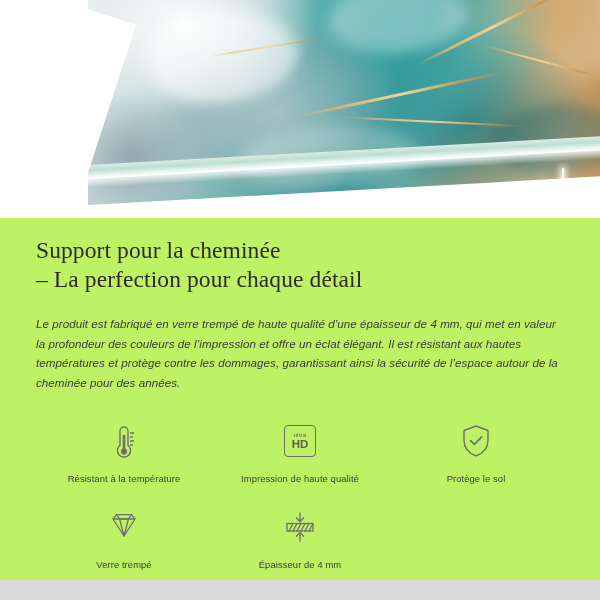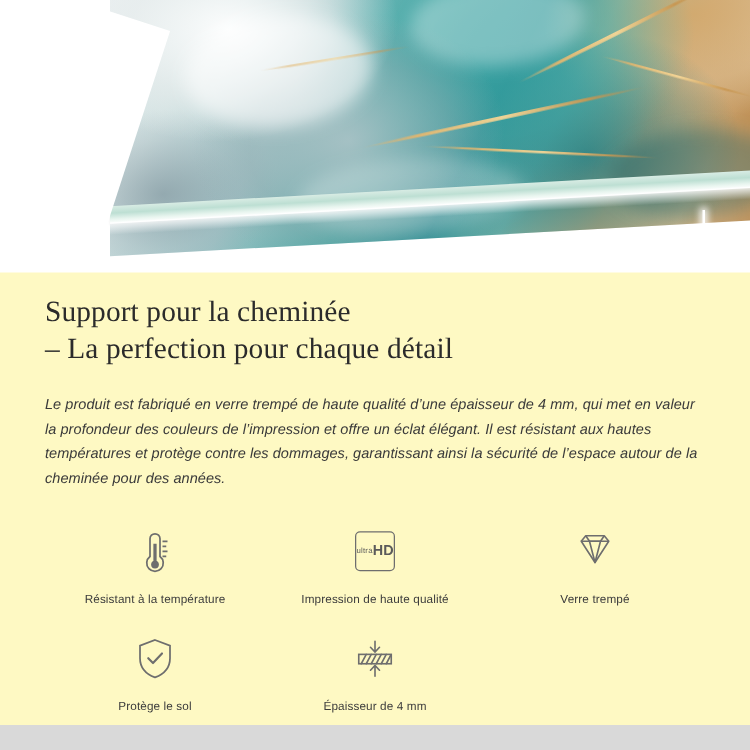--- a/index.html
+++ b/index.html
@@ -11,21 +11,21 @@
     height: 600px;
     background: #ffffff;
     font-family: "Liberation Sans", sans-serif;
     overflow: hidden;
   }
   .page {
     position: relative;
     width: 600px;
     height: 600px;
     box-sizing: border-box;
-    background: #fef9c3;
+    background: #bef264;
   }
 
   
   .hero {
     position: relative;
     width: 600px;
     height: 218px;
     overflow: hidden;
     background: #ffffff;
   }
@@ -175,21 +175,21 @@
     color: #3c3c3c;
     text-align: left;
     letter-spacing: 0.1px;
   }
   .hd-badge {
     width: 30px;
     height: 30px;
     border: 1.4px solid #6e6e6e;
     border-radius: 4px;
     display: flex;
-    flex-direction: row;
+    flex-direction: column;
     align-items: center;
     justify-content: center;
     color: #5a5a5a;
     line-height: 1;
   }
   .hd-badge .u { font-size: 6.2px; letter-spacing: .2px; }
   .hd-badge .hd { font-size: 11.5px; font-weight: bold; margin-top: 1px; }
 
   
   .bottom-bar {
@@ -251,40 +251,40 @@
           <div class="hd-badge">
             <span class="u">ultra</span>
             <span class="hd">HD</span>
           </div>
         </div>
         <div class="feature-label">Impression de haute qualité</div>
       </div>
 
       <div class="feature">
         <div class="feature-icon">
+          <svg width="34" height="40" viewBox="0 0 34 40" fill="none" stroke="#6e6e6e" stroke-width="1.4">
+            <path d="M17 5 L29 9.5 v10 c0 7.6 -5.2 12.8 -12 15.4 C10.2 32.3 5 27.1 5 19.5 v-10 z"></path>
+            <path d="M11.6 19.6 l3.8 3.8 l7.2 -7.6" stroke-width="1.7" stroke-linecap="round" stroke-linejoin="round"></path>
+          </svg>
+        </div>
+        <div class="feature-label">Protège le sol</div>
+      </div>
+
+      <div class="feature">
+        <div class="feature-icon">
           <svg width="40" height="36" viewBox="0 0 40 36" fill="none" stroke="#6e6e6e" stroke-width="1.3" stroke-linejoin="round">
             <path d="M9 10 h22 l-11 17 z"></path>
             <path d="M9 10 l3.6 -4.4 h14.8 L31 10"></path>
             <path d="M12.6 5.6 L15.6 10 L20 27 L24.4 10 L27.4 5.6"></path>
             <path d="M15.6 10 h8.8"></path>
           </svg>
         </div>
         <div class="feature-label">Verre trempé</div>
       </div>
 
-      <div class="feature">
-        <div class="feature-icon">
-          <svg width="34" height="40" viewBox="0 0 34 40" fill="none" stroke="#6e6e6e" stroke-width="1.4">
-            <path d="M17 5 L29 9.5 v10 c0 7.6 -5.2 12.8 -12 15.4 C10.2 32.3 5 27.1 5 19.5 v-10 z"></path>
-            <path d="M11.6 19.6 l3.8 3.8 l7.2 -7.6" stroke-width="1.7" stroke-linecap="round" stroke-linejoin="round"></path>
-          </svg>
-        </div>
-        <div class="feature-label">Protège le sol</div>
-      </div>
-
 
       <div class="feature">
         <div class="feature-icon">
           <svg width="40" height="36" viewBox="0 0 40 36" fill="none" stroke="#6e6e6e" stroke-width="1.3" stroke-linecap="round">
             <path d="M20 4 v8 M16.4 8.8 L20 12.6 L23.6 8.8"></path>
             <rect x="7" y="14.5" width="26" height="7.5"></rect>
             <path d="M9 22 L13 14.5 M13 22 L17 14.5 M17 22 L21 14.5 M21 22 L25 14.5 M25 22 L29 14.5 M29 22 L32.6 15.2"></path>
             <path d="M20 32 v-8 M16.4 27.2 L20 23.4 L23.6 27.2"></path>
           </svg>
         </div>

